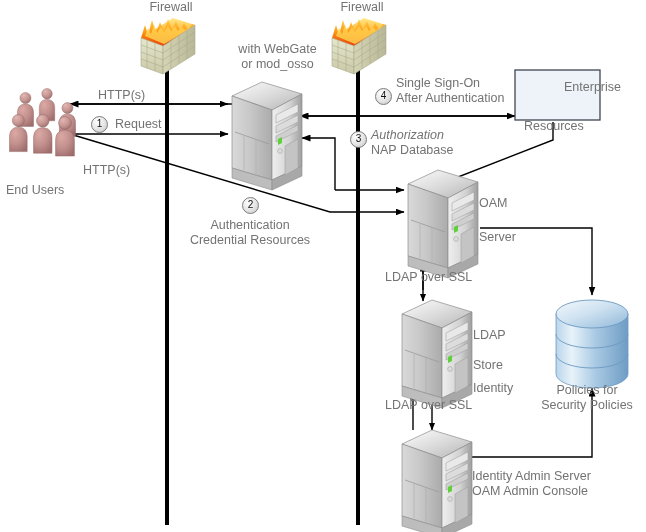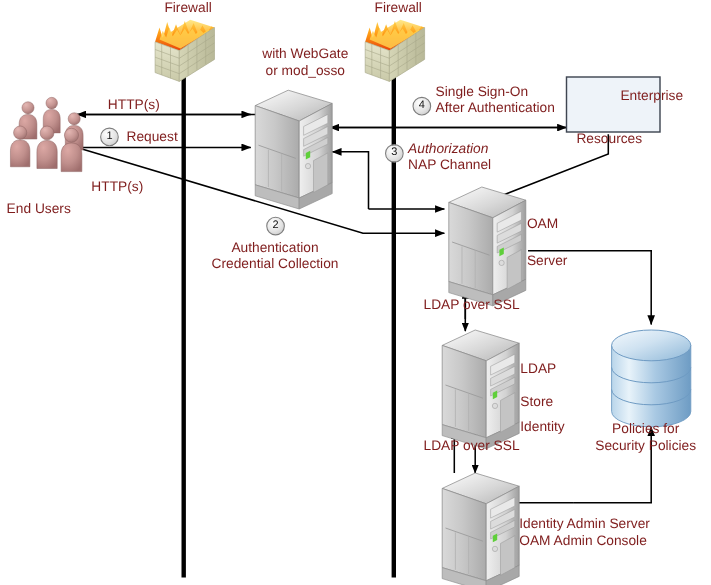--- a/index.html
+++ b/index.html
@@ -1,19 +1,19 @@
 <!DOCTYPE html>
 <html><head>
 <meta charset="utf-8">
 <style>
   html,body{margin:0;padding:0;background:#ffffff;}
   body{font-family:"Liberation Sans","DejaVu Sans",sans-serif;}
   #stage{position:relative;width:646px;height:532px;background:#fff;overflow:hidden;}
   #stage svg{position:absolute;left:0;top:0;}
-  .lbl{position:absolute;font-size:12.5px;color:#7f1d1d;line-height:15px;white-space:nowrap;}
+  .lbl{position:absolute;font-size:12.5px;color:#737373;line-height:15px;white-space:nowrap;}
   .lbl.c{text-align:center;}
   .num{position:absolute;width:15px;height:15px;border-radius:50%;
        background:radial-gradient(circle at 35% 30%, #ffffff 0%, #e4e4e4 55%, #c2c2c2 100%);
        border:1px solid #7d7d7d;font-size:10px;line-height:14px;text-align:center;
        color:#111;font-family:"Liberation Sans",sans-serif;}
 </style>
 </head>
 <body>
 
 <div id="stage">
@@ -219,25 +219,25 @@
   <div class="lbl c" style="left:225px;top:57px;width:105px;">or mod_osso</div>
 
   <div class="lbl" style="left:98px;top:88px;">HTTP(s)</div>
   <div class="lbl" style="left:83px;top:163px;">HTTP(s)</div>
 
   <div class="num" style="left:91px;top:116px;">1</div>
   <div class="lbl" style="left:115px;top:117px;">Request</div>
 
   <div class="num" style="left:242px;top:197px;">2</div>
   <div class="lbl c" style="left:175px;top:218px;width:150px;">Authentication</div>
-  <div class="lbl c" style="left:175px;top:233px;width:150px;">Credential Collection</div>
+  <div class="lbl c" style="left:175px;top:233px;width:150px;">Credential Resources</div>
 
   <div class="num" style="left:350px;top:131px;">3</div>
   <div class="lbl" style="left:371px;top:128px;font-style:italic;">Authorization</div>
-  <div class="lbl" style="left:371px;top:143px;">NAP Channel</div>
+  <div class="lbl" style="left:371px;top:143px;">NAP Database</div>
 
   <div class="num" style="left:375px;top:88px;">4</div>
   <div class="lbl" style="left:396px;top:76px;">Single Sign-On</div>
   <div class="lbl" style="left:396px;top:91px;">After Authentication</div>
 
   <div class="lbl" style="left:524px;top:80px;margin-left:40px;">Enterprise</div>
   <div class="lbl" style="left:524px;top:95px;margin-top:24px;">Resources</div>
 
   <div class="lbl" style="left:6px;top:183px;">End Users</div>
 

